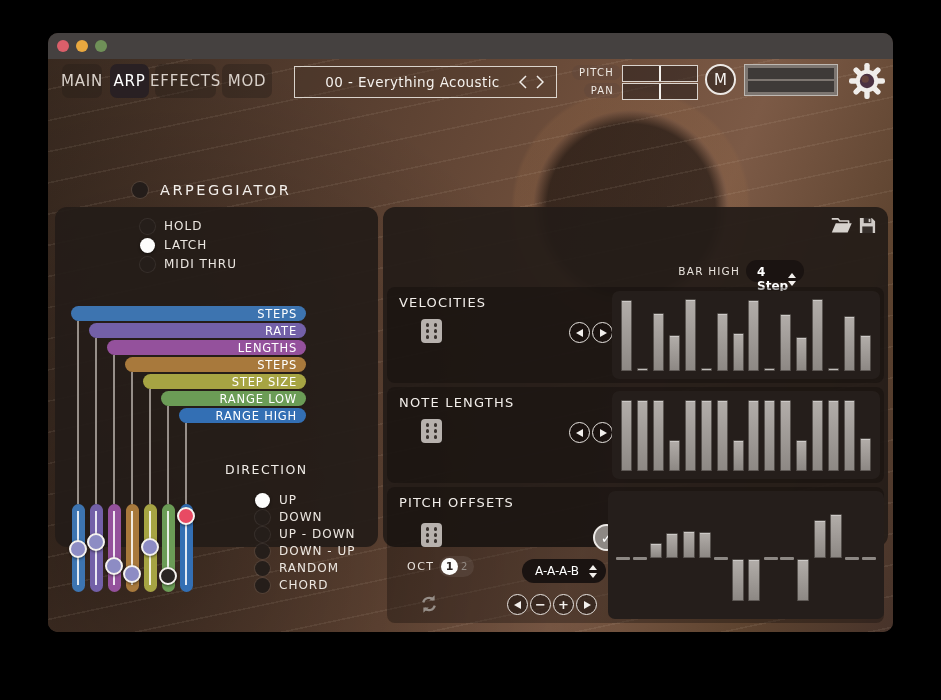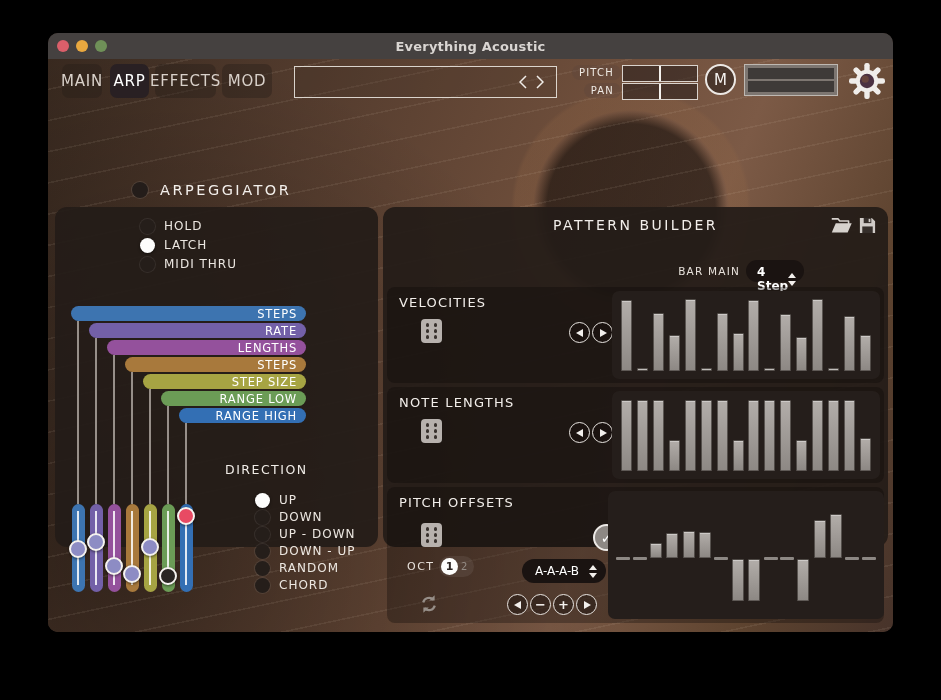--- a/index.html
+++ b/index.html
@@ -92,34 +92,34 @@
 <body>
 
 <div class="stage">
   <div class="window">
     <div class="titlebar">
       <div class="lights">
         <span class="light" id="lt-close" style="background: rgb(218, 95, 106);"></span>
         <span class="light" id="lt-min" style="background: rgb(233, 168, 63);"></span>
         <span class="light" id="lt-zoom" style="background: rgb(111, 144, 88);"></span>
       </div>
-      <div class="wtitle">Everything Acoustic</div>
     </div>
 
     <div class="content">
       <div class="strings"></div>
 
       <div id="tab-bar">
           <div class="tab" style="left: 14px; width: 40px;">MAIN</div>
           <div class="tab active" style="left: 62px; width: 39px;">ARP</div>
           <div class="tab" style="left: 107px; width: 61px;">EFFECTS</div>
           <div class="tab" style="left: 174px; width: 50px;">MOD</div>
         </div>
 
       <div class="preset">
+        <span class="pname">00 - Everything Acoustic</span>
         <span class="chev prev">
           <svg width="8" height="14" viewBox="0 0 8 14">
               <path d="M7 1 1 7l6 6" stroke="#f0ece8" stroke-width="1.5" fill="none"></path>
             </svg>
         </span>
         <span class="chev next">
           <svg width="8" height="14" viewBox="0 0 8 14">
               <path d="M1 1l6 6-6 6" stroke="#f0ece8" stroke-width="1.5" fill="none"></path>
             </svg>
         </span>
@@ -258,38 +258,37 @@
               <div class="radio-label">RANDOM</div>
             </div>
             <div class="radio-row" style="top: 85px;">
               <div class="dot"></div>
               <div class="radio-label">CHORD</div>
             </div>
           </div>
       </div>
 
       <div class="panel right">
-        <div class="pb-title">PATTERN BUILDER</div>
 
         <div class="icon-abs" style="left:447px;top:9px;">
           <svg width="23" height="19" viewBox="0 0 26 21">
             <path d="M2 3h7l2 2.5h10v3.5" fill="none" stroke="#d6d1cd" stroke-width="1.8" stroke-linejoin="round"></path>
             <path d="M6.5 8h18l-4.5 10.5H2z" fill="#d6d1cd"></path>
           </svg>
         </div>
         <div class="icon-abs" style="left:475px;top:9px;">
           <svg width="19" height="19" viewBox="0 0 20 20">
             <path d="M2 2h12.5L18 5.5V18H2z" fill="#d0cbc7"></path>
             <rect x="6" y="2" width="8" height="5.5" fill="#352e2a"></rect>
             <rect x="11.2" y="3" width="1.8" height="3.4" fill="#d0cbc7"></rect>
             <rect x="4.5" y="11" width="11" height="7" fill="#352e2a"></rect>
           </svg>
         </div>
 
-        <div class="bs-label">BAR MAIN</div>
+        <div class="bs-label">BAR HIGH</div>
         <div class="dd" style="left:363px;top:53px;width:58px;height:22px;padding:16px 8px 0 11px;justify-content:space-between;box-sizing:border-box;">
           <span style="font-size:12px;font-weight:bold;">4 Step</span>
           <span class="stepper">
               <i class="st-up"></i>
               <i class="st-dn"></i>
             </span>
         </div>
 
         <div class="section" style="top:180px;height:96px;">
           <div class="sec-label">NOTE LENGTHS</div>

